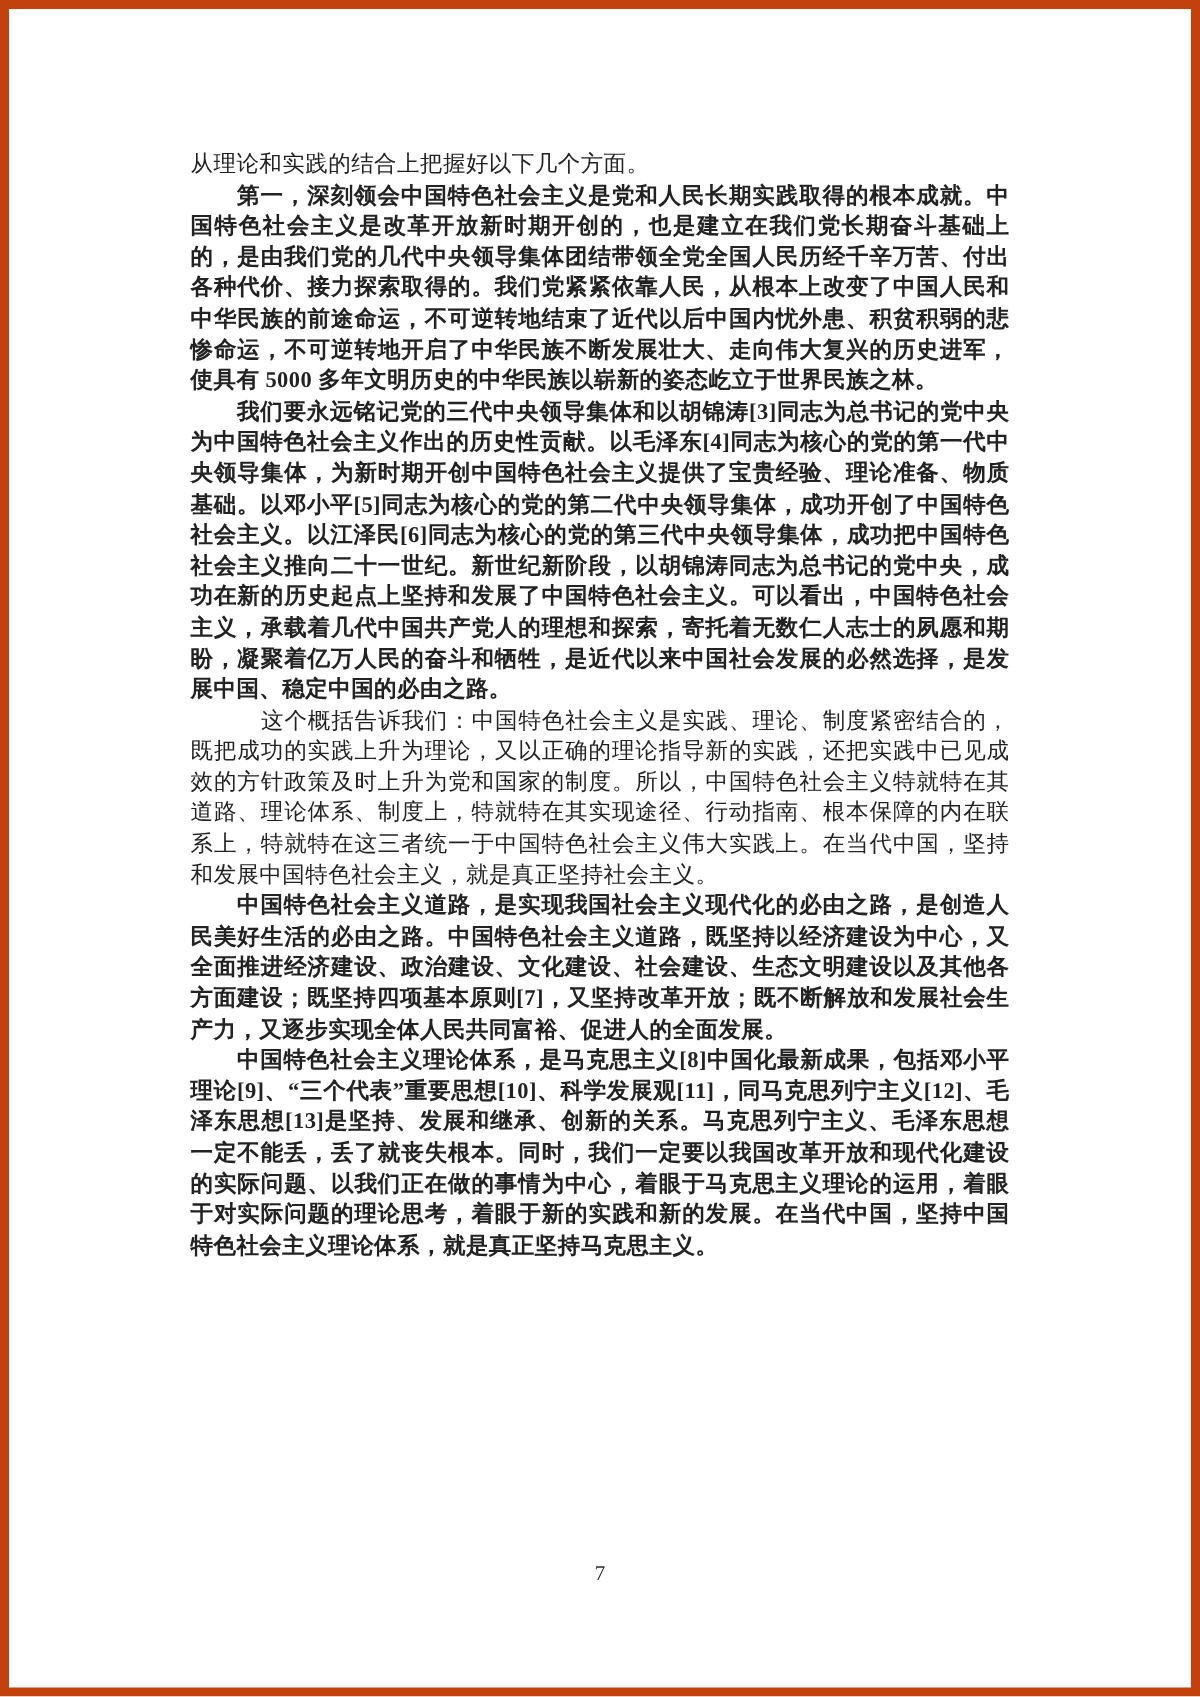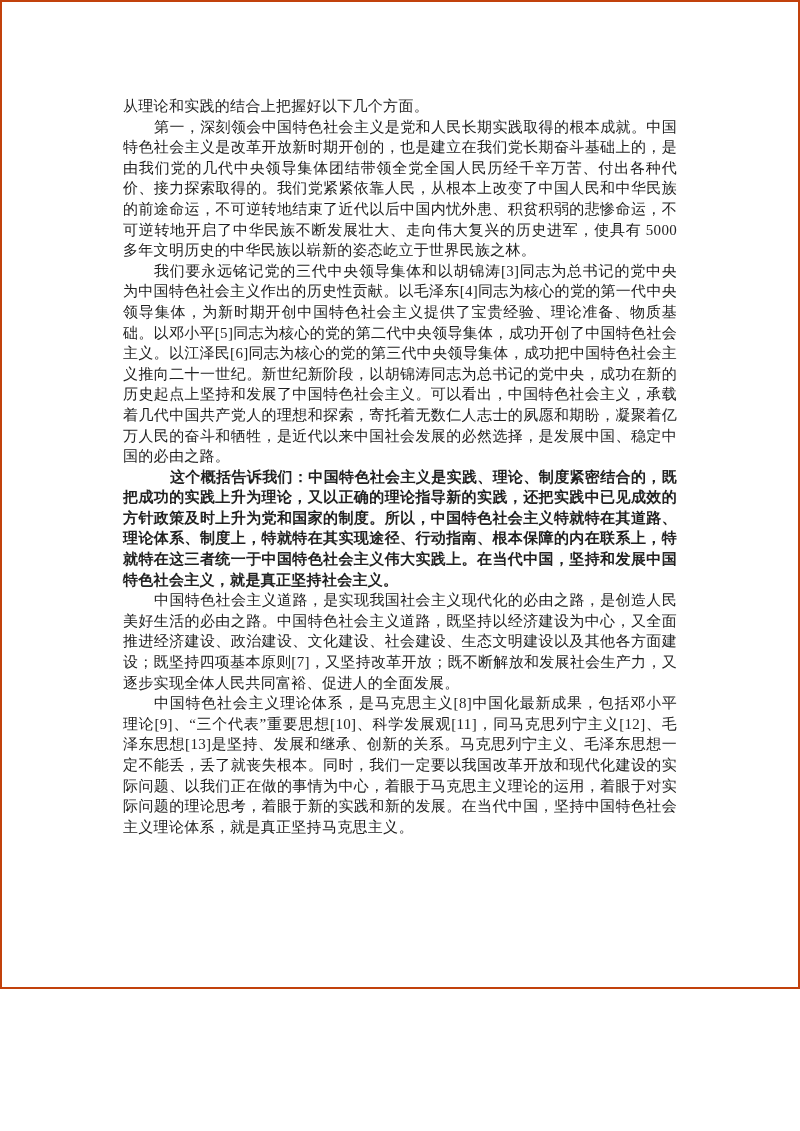--- a/index.html
+++ b/index.html
@@ -3,46 +3,46 @@
 <meta charset="utf-8">
 <style>
   html, body {
     margin: 0;
     padding: 0;
     background: #ffffff;
   }
   .page {
     position: relative;
     width: 800px;
-    height: 989px;
+    height: 1131px;
     margin: 0 auto;
     background: #ffffff;
     box-sizing: border-box;
-    border: 2px solid #c2410c;
+    border: 6px solid #c2410c;
     overflow: hidden;
     font-family: "Liberation Serif", "DejaVu Serif", serif;
   }
   .doc-body {
     position: absolute;
     top: 94px;
     left: 121px;
     right: 121px;
   }
   .para {
     margin: 0;
     font-size: 15px;
     line-height: 20.6px;
     color: #222222;
     text-align: justify;
     letter-spacing: 0.3px;
     word-break: break-all;
   }
   .para.indent-none   { text-indent: 0; }
-  .para.indent-normal { text-indent: 31px; }
-  .para.indent-deep   { text-indent: 47px; font-weight: bold; }
+  .para.indent-normal { text-indent: 31px; font-weight: bold; }
+  .para.indent-deep   { text-indent: 47px; }
   .page-footer {
     position: absolute;
     top: 1034px;
     left: 0;
     right: 0;
     text-align: center;
   }
   .page-number {
     font-size: 14px;
     color: #2a2a2a;

